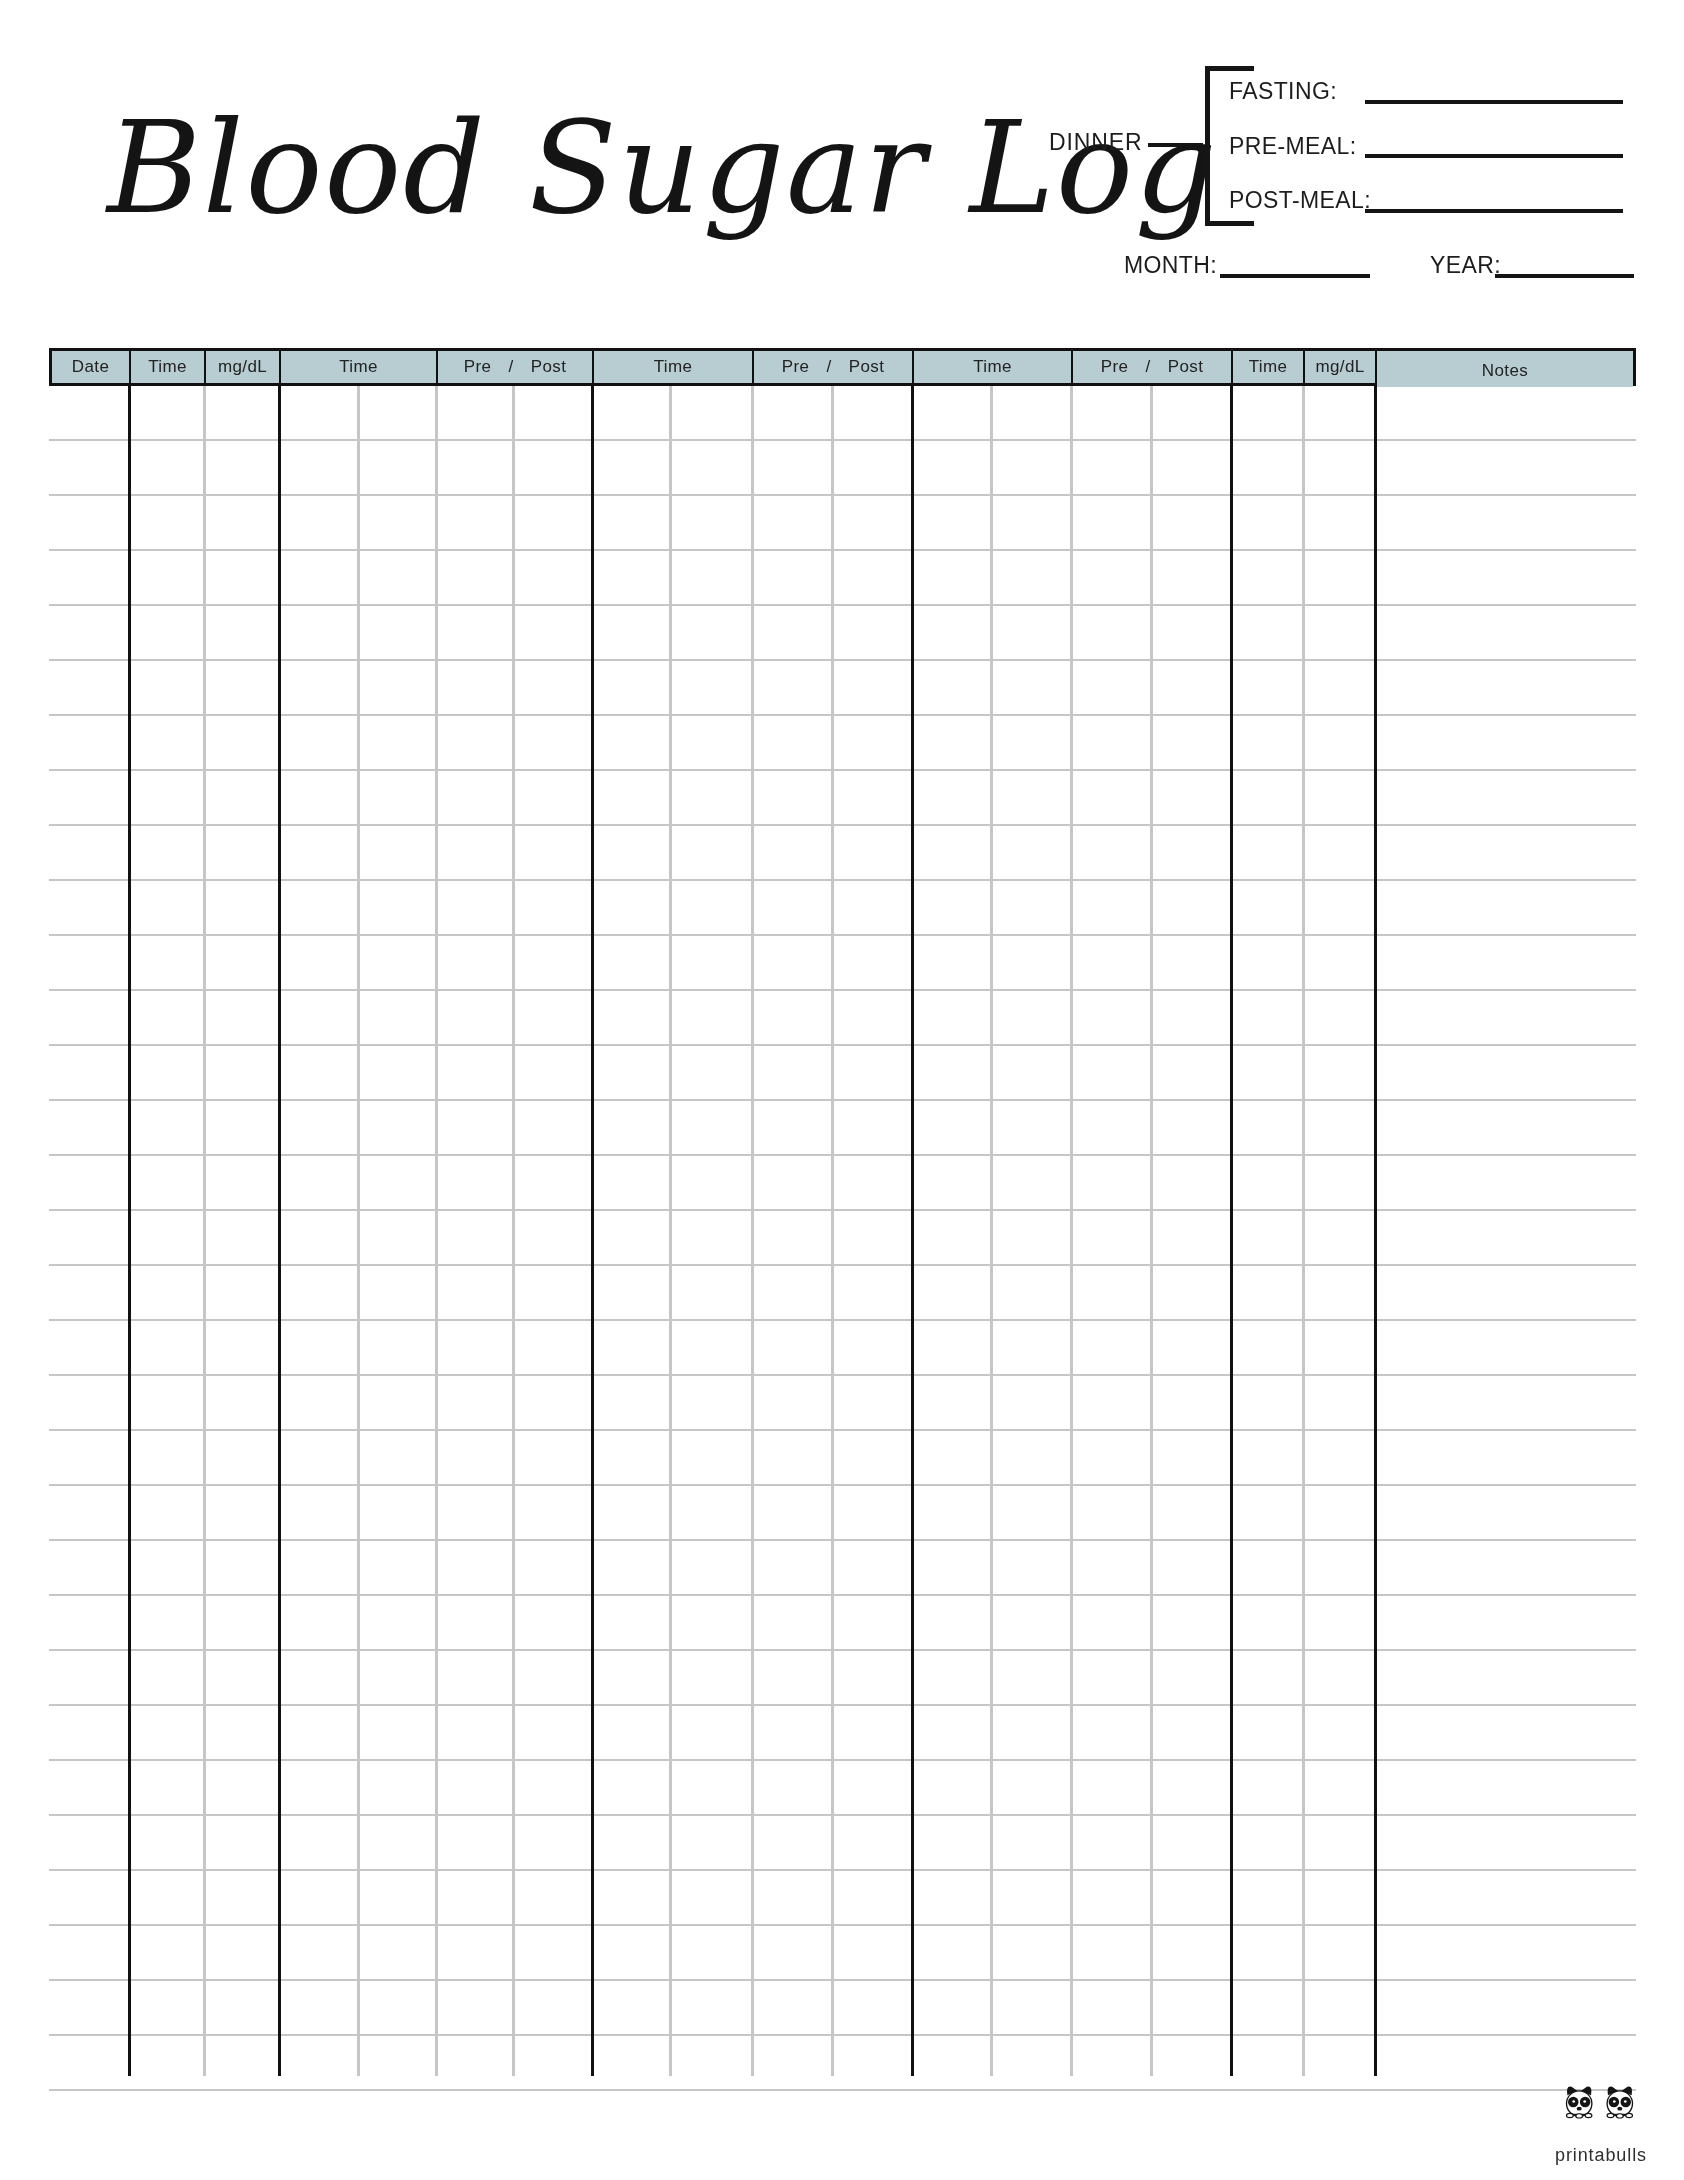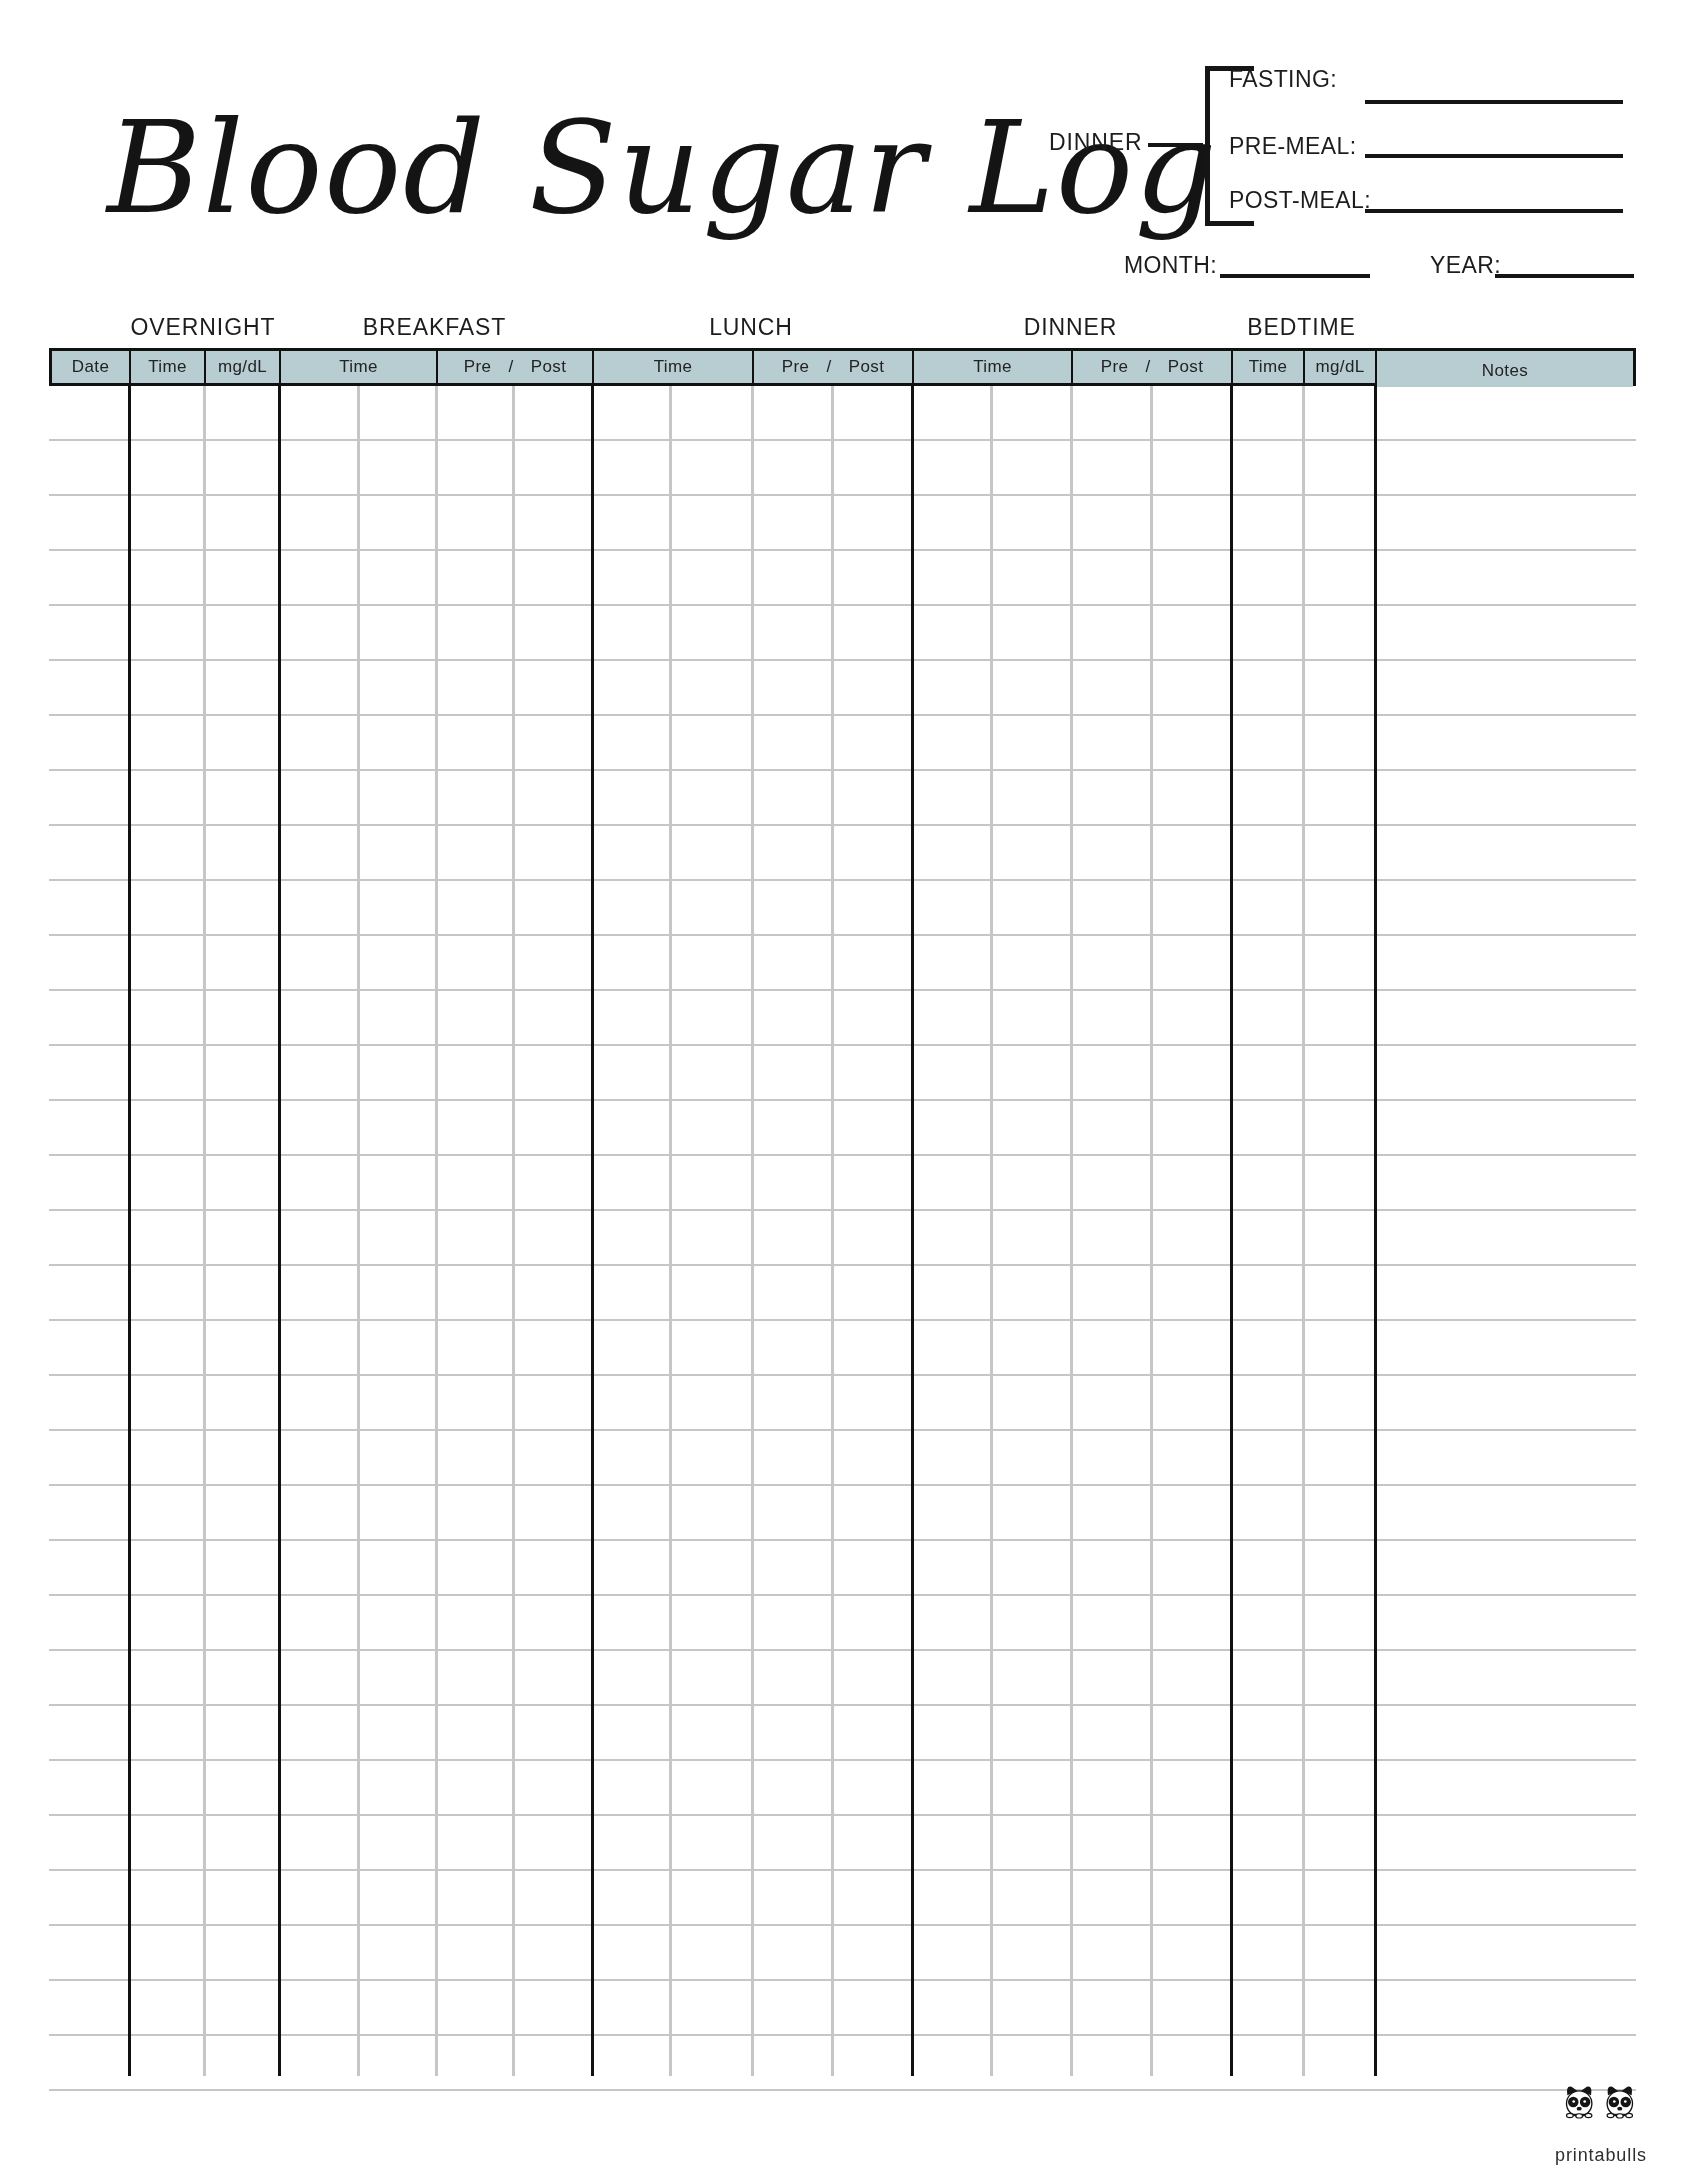--- a/index.html
+++ b/index.html
@@ -31,21 +31,21 @@
   .bracket{
     position:absolute;left:1205px;top:66px;width:49px;height:160px;
     border-left:5.1px solid #151515;border-top:5.1px solid #151515;border-bottom:5.1px solid #151515;
   }
   .target-row{position:absolute;left:1229px;height:25.6px;}
   .target-row .t-label{font-size:23px;letter-spacing:0.4px;color:#1d1d1d;white-space:nowrap;}
   .t-underline{position:absolute;background:#151515;height:4.3px;}
   .u-fasting{left:1365px;top:100px;width:258px;}
   .u-premeal{left:1365px;top:154px;width:258px;}
   .u-postmeal{left:1365px;top:209px;width:258px;}
-  .row-fasting{top:66px;}
+  .row-fasting{top:78px;}
   .row-premeal{top:133px;}
   .row-postmeal{top:187px;}
 
   
   .my-label{position:absolute;font-size:23px;letter-spacing:0.4px;color:#1d1d1d;}
   .month-label{left:1124px;top:252px;}
   .year-label{left:1430px;top:252px;text-align:center;}
   .u-month{position:absolute;left:1220px;top:274px;width:150px;height:4.3px;background:#151515;}
   .u-year{position:absolute;left:1495px;top:274px;width:139px;height:4.3px;background:#151515;}
 
@@ -108,27 +108,20 @@
   <div class="target-row row-postmeal">
     <span class="t-label">POST-MEAL:</span>
   </div>
   <div class="t-underline u-postmeal"></div>
 
   <span class="my-label month-label">MONTH:</span>
   <div class="u-month"></div>
   <span class="my-label year-label">YEAR:</span>
   <div class="u-year"></div>
 
-  <div class="group-row" id="groupRow">
-      <div class="group-label" style="left: 79px; width: 150px;">OVERNIGHT</div>
-      <div class="group-label" style="left: 229px; width: 313px;">BREAKFAST</div>
-      <div class="group-label" style="left: 542px; width: 320px;">LUNCH</div>
-      <div class="group-label" style="left: 862px; width: 319px;">DINNER</div>
-      <div class="group-label" style="left: 1181px; width: 143px;">BEDTIME</div>
-    </div>
 
   <div class="header-row" id="headerRow">
       <div class="header-cell" style="width: 79px; flex: 0 0 auto;">Date</div>
       <div class="header-cell" style="width: 75px; flex: 0 0 auto;">Time</div>
       <div class="header-cell" style="width: 75px; flex: 0 0 auto;">mg/dL</div>
       <div class="header-cell" style="width: 157px; flex: 0 0 auto;">Time</div>
       <div class="header-cell prepost" style="width: 156px; flex: 0 0 auto;">Pre / Post</div>
       <div class="header-cell" style="width: 160px; flex: 0 0 auto;">Time</div>
       <div class="header-cell prepost" style="width: 160px; flex: 0 0 auto;">Pre / Post</div>
       <div class="header-cell" style="width: 159px; flex: 0 0 auto;">Time</div>

